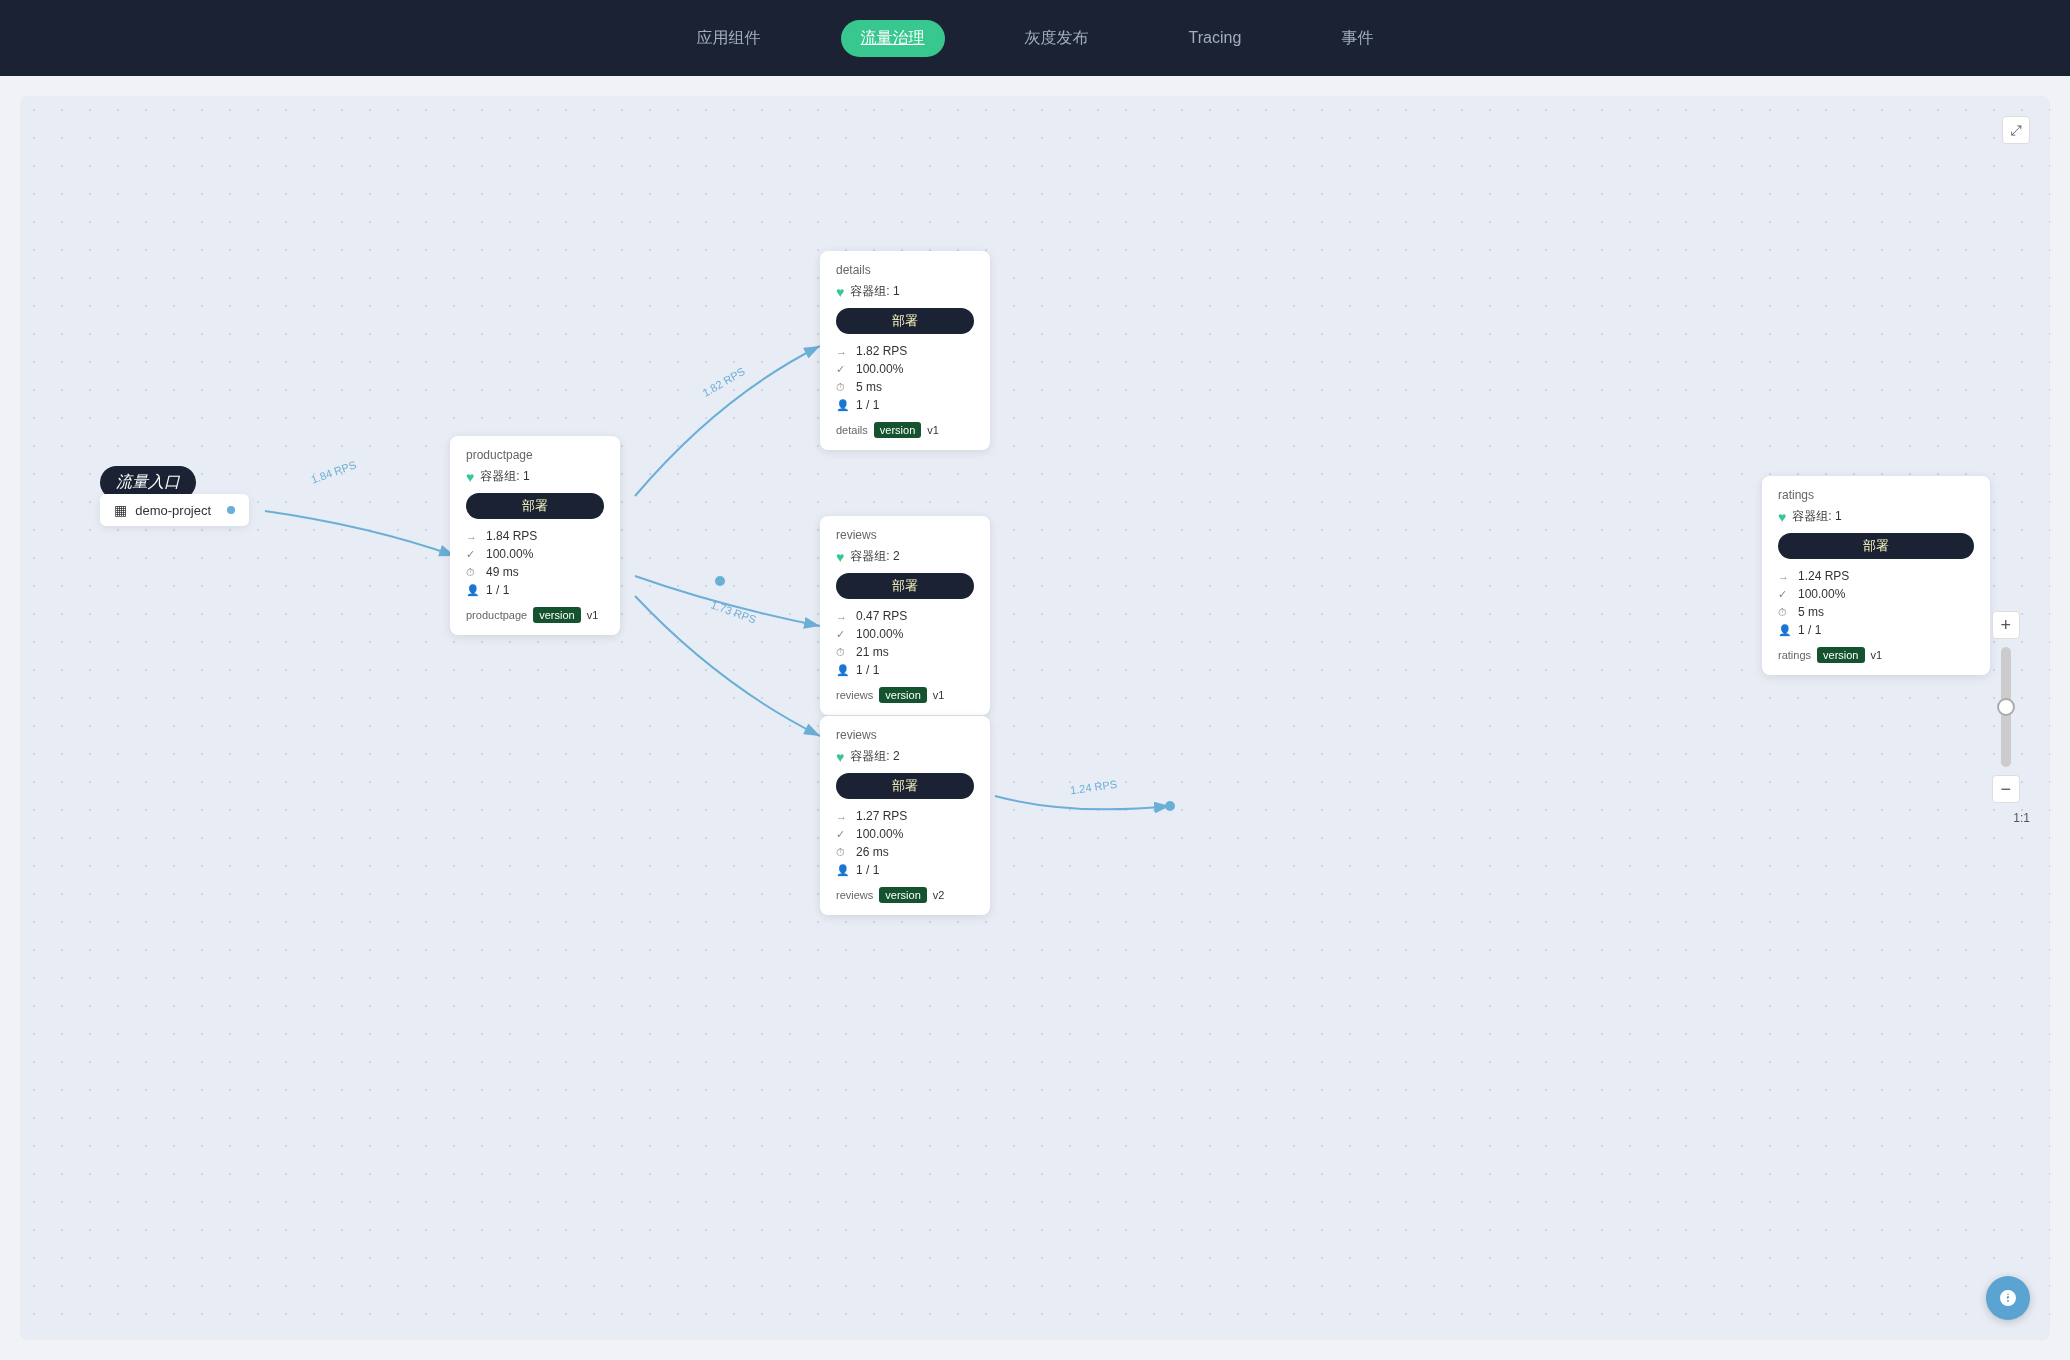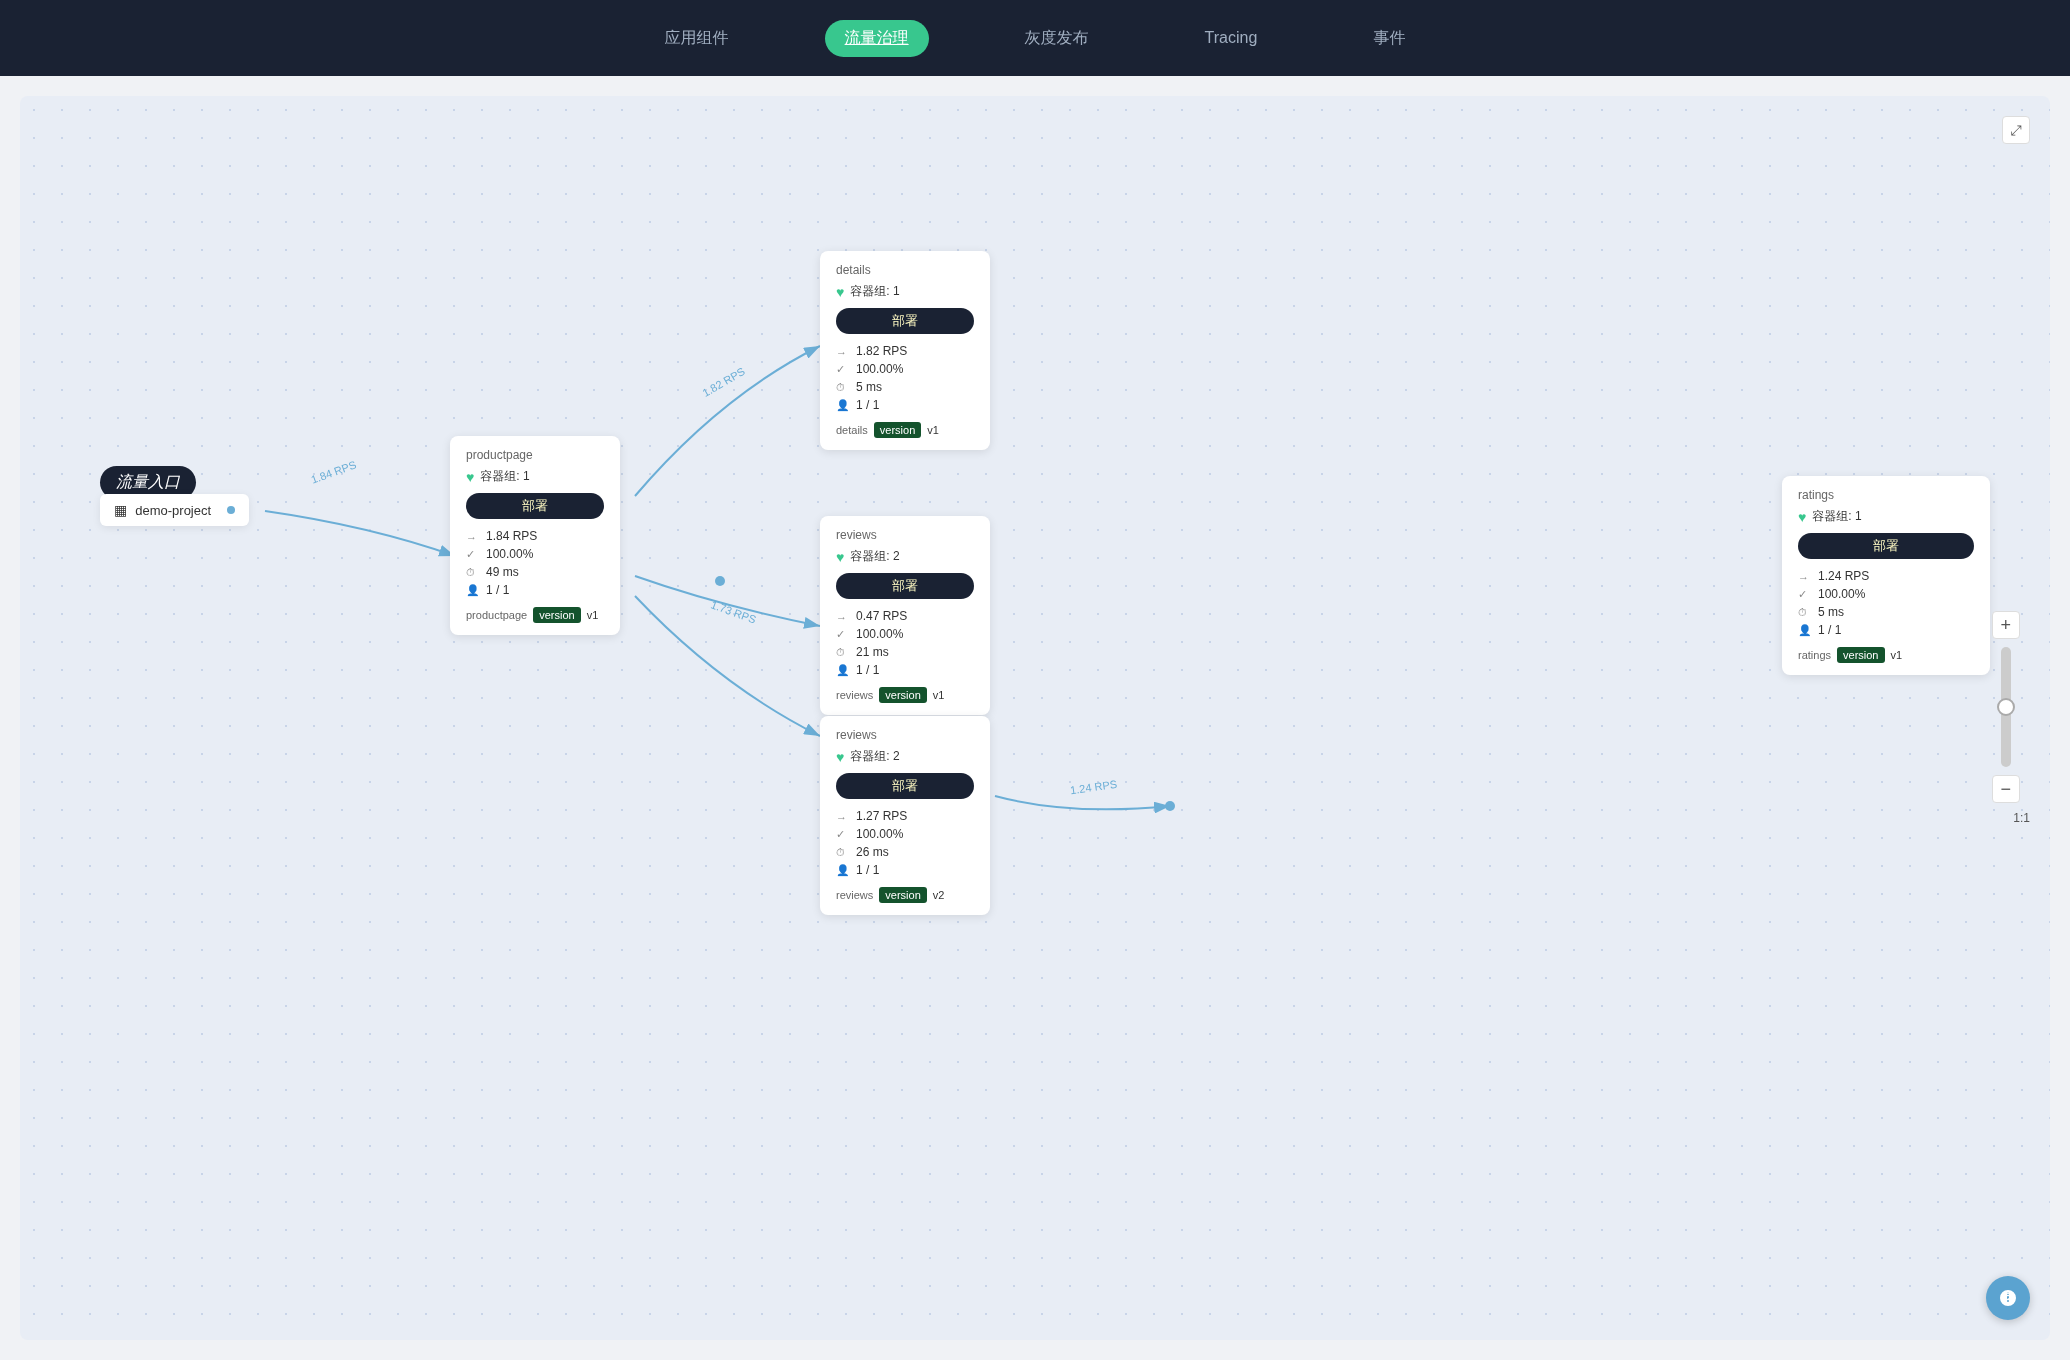--- a/index.html
+++ b/index.html
@@ -4,21 +4,21 @@
   <style>
     * { box-sizing: border-box; margin: 0; padding: 0; }
     body { font-family: -apple-system, BlinkMacSystemFont, 'Segoe UI', sans-serif; background: #f0f2f5; }
 
     
     .header {
       background: #1a2233;
       display: flex;
       align-items: center;
       justify-content: center;
-      gap: 76px;
+      gap: 60px;
       height: 76px;
       padding: 0 40px;
     }
     .nav-item {
       color: #a0aec0;
       font-size: 16px;
       cursor: pointer;
       padding: 8px 20px;
       border-radius: 20px;
       white-space: nowrap;
@@ -232,21 +232,21 @@
 
     
     .ratings-card {
       position: absolute;
       right: 60px;
       top: 380px;
       background: #fff;
       border-radius: 8px;
       box-shadow: 0 2px 10px rgba(0,0,0,0.1);
       padding: 12px 16px;
-      width: 208px;
+      width: 228px;
     }
   </style>
 </head>
 <body>
 
 <div class="header">
   <span class="nav-item">应用组件</span>
   <span class="nav-item active">流量治理</span>
   <span class="nav-item">灰度发布</span>
   <span class="nav-item">Tracing</span>

